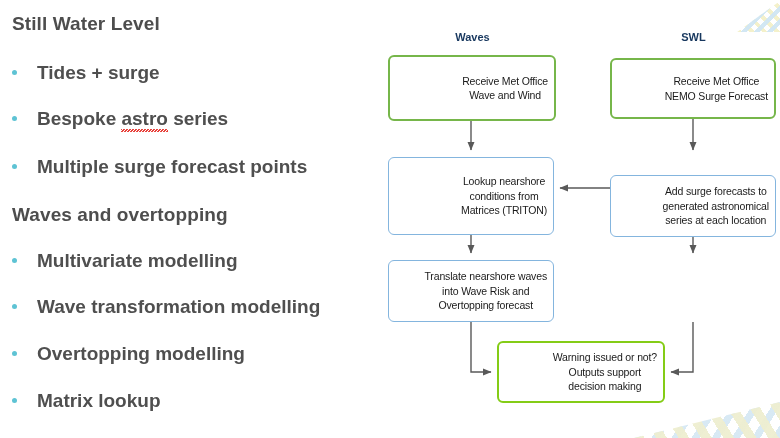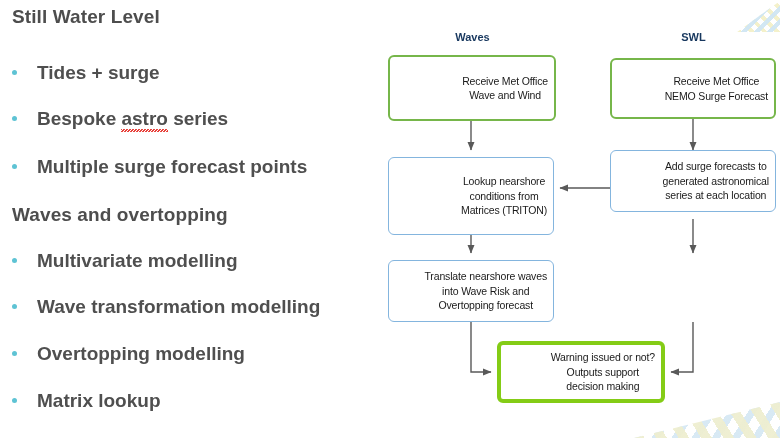--- a/index.html
+++ b/index.html
@@ -139,42 +139,42 @@
   }
   .node .label {
     font-size: 10.5px;
     line-height: 1.38;
     color: #1a1a1a;
     padding: 0 6px;
     letter-spacing: -0.15px;
   }
   .node.green { border: 2px solid #76b64a; }
   .node.blue  { border: 1.4px solid #84b5de; }
-  .node.purple{ border: 4px solid #84cc16; }
+  .node.purple{ border: 2px solid #84cc16; }
 
   svg#connectors {
     position: absolute;
     left: 0;
     top: 0;
     width: 780px;
     height: 438px;
     pointer-events: none;
   }
 </style>
 </head>
 <body>
 
 <div id="slide">
 
   <div class="deco" id="deco-top-right"></div>
   <div class="deco" id="deco-bottom-right"></div>
 
   <div id="left-col">
 
-    <div class="sec-head" style="top:6px;text-align:center;">Still Water Level</div>
+    <div class="sec-head" style="top:13px;text-align:center;">Still Water Level</div>
 
     <div class="bullet-row" style="top:62px;">
       <span class="bullet-dot"></span>
       <span class="bullet-text">Tides + surge</span>
     </div>
 
     <div class="bullet-row" style="top:108px;">
       <span class="bullet-dot"></span>
       <span class="bullet-text"><span>Bespoke </span><span class="squiggle">astro</span><span> series</span></span>
     </div>
@@ -249,21 +249,21 @@
     </div>
 
     <div class="node blue" style="left:388px; top:157px; width:166px; height:78px;">
       <div class="label">
         <span>Lookup nearshore</span><br>
         <span>conditions from</span><br>
         <span>Matrices (TRITON)</span>
       </div>
     </div>
 
-    <div class="node blue" style="left:610px; top:150px; width:166px; height:62px;">
+    <div class="node blue" style="left:610px; top:175px; width:166px; height:62px;">
       <div class="label">
         <span>Add surge forecasts to</span><br>
         <span>generated astronomical</span><br>
         <span>series at each location</span>
       </div>
     </div>
 
     <div class="node blue" style="left:388px; top:260px; width:166px; height:62px;">
       <div class="label">
         <span>Translate nearshore waves</span><br>

